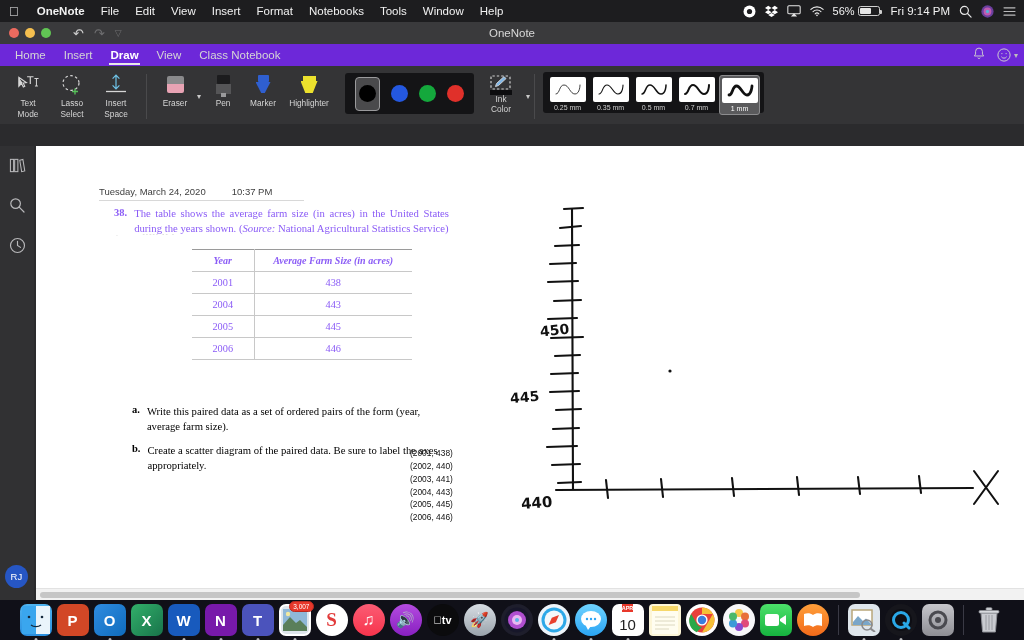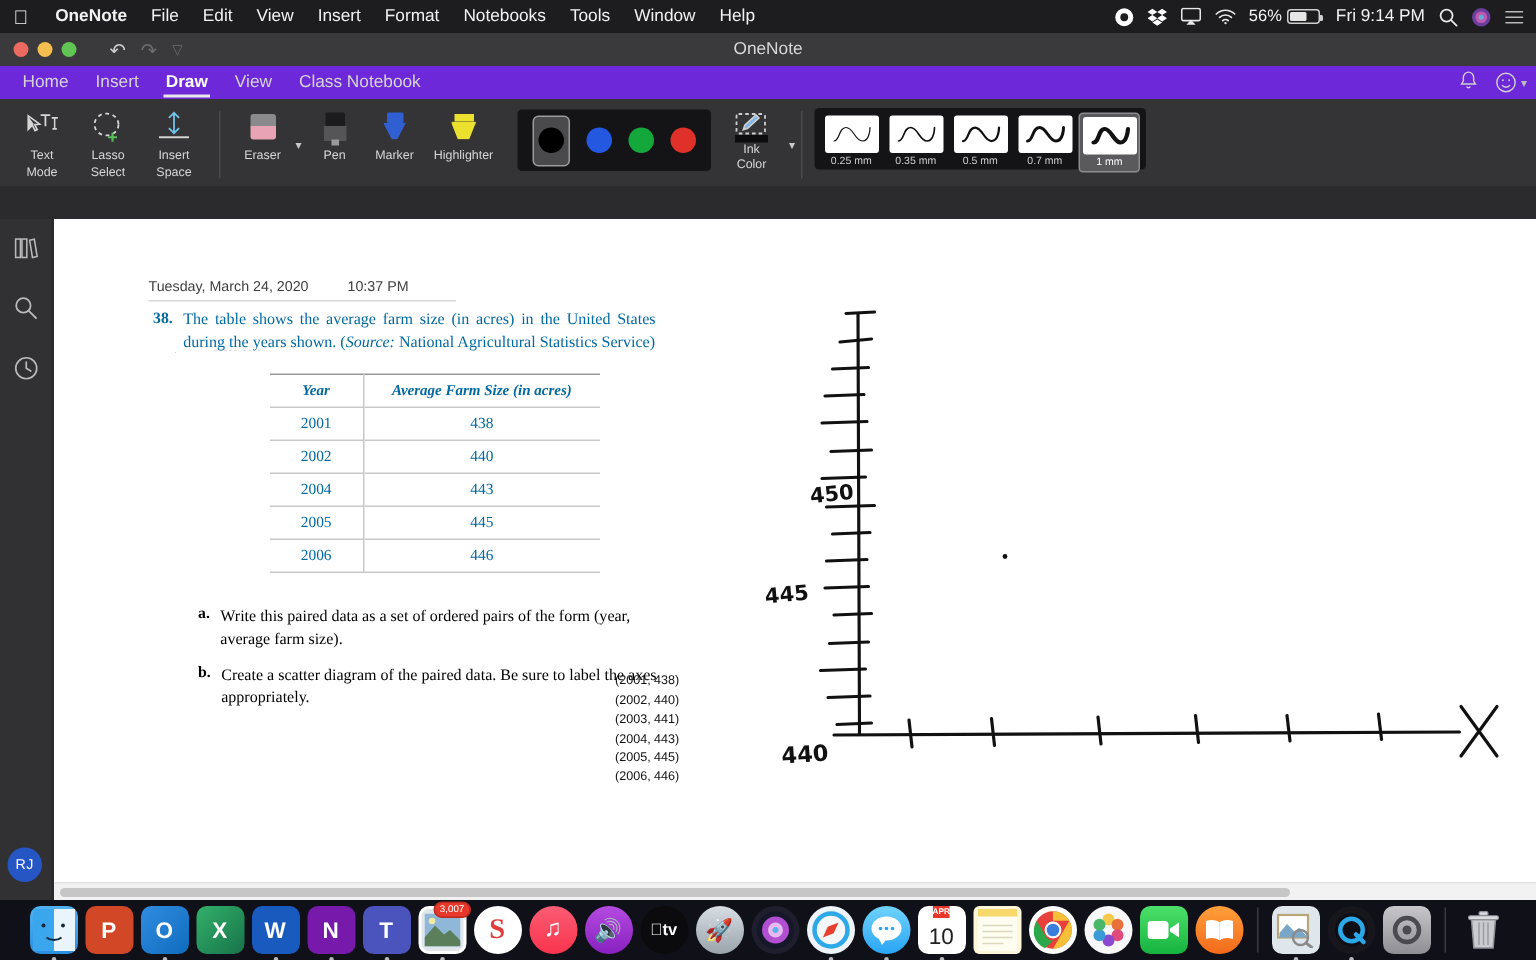--- a/index.html
+++ b/index.html
@@ -172,21 +172,21 @@
   }
 
   
   .datehdr {
     position: absolute; left: 63px; top: 40px; width: 205px;
     border-bottom: 1px solid #d8d8d8; padding-bottom: 3px;
     display: flex; gap: 26px; color: #3e3e3e; font-size: 9.5px;
   }
 
   
-  .printed { position: absolute; left: 66px; top: 60px; width: 335px; color: #0369a1; }
+  .printed { position: absolute; left: 78px; top: 60px; width: 335px; color: #8b5cf6; }
   .q-wrap { display: flex; gap: 7px; }
   .q-num { font-weight: bold; font-size: 10.5px; font-family: "Liberation Serif", serif; padding-top: 1px; }
   .q-text {
     font-family: "Liberation Serif", serif; font-size: 10.7px; line-height: 1.42;
     text-align: justify;
   }
   .q-text i { font-style: italic; }
 
   table.farm {
     margin-top: 13px; margin-left: 78px; border-collapse: collapse; width: 220px;
@@ -543,24 +543,20 @@
                   <th class="col-year">Year</th>
                   <th>Average Farm Size (in acres)</th>
                 </tr>
               </thead>
               <tbody>
                 <tr>
                   <td class="col-year">2001</td>
                   <td>438</td>
                 </tr>
                 <tr>
-                  <td class="col-year">2002</td>
-                  <td>440</td>
-                </tr>
-                <tr>
                   <td class="col-year">2004</td>
                   <td>443</td>
                 </tr>
                 <tr>
                   <td class="col-year">2005</td>
                   <td>445</td>
                 </tr>
                 <tr>
                   <td class="col-year">2006</td>
                   <td>446</td>

